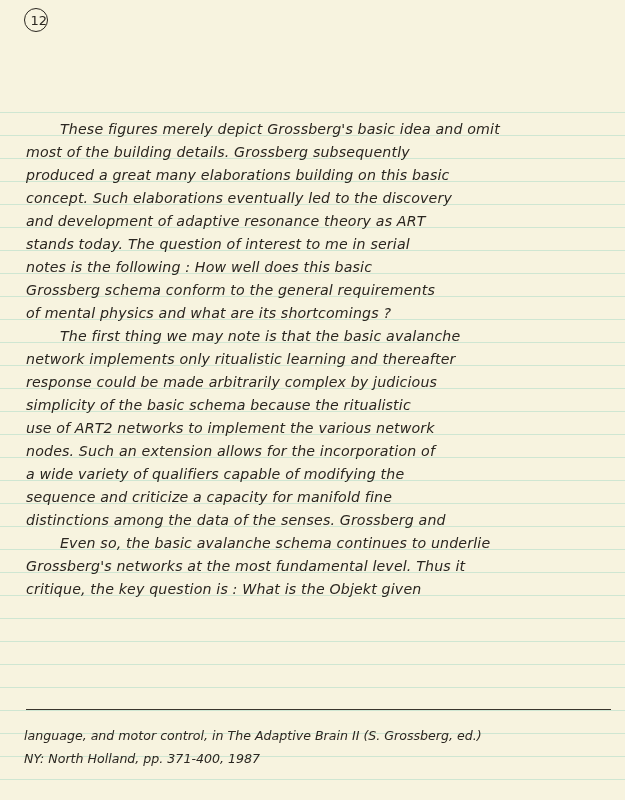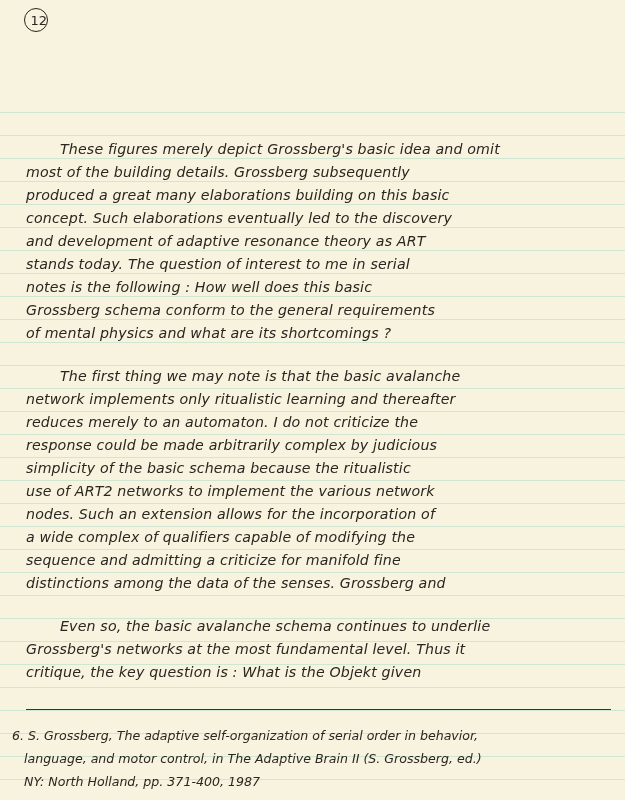--- a/index.html
+++ b/index.html
@@ -29,21 +29,21 @@
     font-family: "DejaVu Sans", sans-serif; font-size: 13px;
     display: flex; align-items: center; justify-content: flex-end;
     background: transparent;
   }
   .body-text {
     position: absolute; left: 26px; top: 118px; width: 570px;
     font-family: "DejaVu Sans", sans-serif; font-style: oblique;
     font-size: 14.2px; line-height: 23px; letter-spacing: 0.15px;
   }
   .line { display: block; white-space: nowrap; height: 23px; }
-  .indent { padding-left: 34px; margin-top: 20px; }
+  .indent { padding-left: 34px; }
   .hr-rule {
     position: absolute; left: 26px; top: 709px; width: 585px; height: 0;
     border-top: 1.6px solid #3a352c;
   }
   .footnote {
     position: absolute; left: 12px; top: 724px; width: 600px;
     font-family: "DejaVu Sans", sans-serif; font-style: oblique;
     font-size: 12.6px; line-height: 23px;
   }
   .fn-line { display: block; white-space: nowrap; }
@@ -63,34 +63,32 @@
     <span class="line">most of the building details. Grossberg subsequently</span>
     <span class="line">produced a great many elaborations building on this basic</span>
     <span class="line">concept. Such elaborations eventually led to the discovery</span>
     <span class="line">and development of adaptive resonance theory as ART</span>
     <span class="line">stands today. The question of interest to me in serial</span>
     <span class="line">notes is the following : How well does this basic</span>
     <span class="line">Grossberg schema conform to the general requirements</span>
     <span class="line">of mental physics and what are its shortcomings ?</span>
     <span class="line indent">The first thing we may note is that the basic avalanche</span>
     <span class="line">network implements only ritualistic learning and thereafter</span>
-    <span class="line">reduces merely to an automaton. I do not criticize the</span>
     <span class="line">response could be made arbitrarily complex by judicious</span>
     <span class="line">simplicity of the basic schema because the ritualistic</span>
     <span class="line">use of ART2 networks to implement the various network</span>
     <span class="line">nodes. Such an extension allows for the incorporation of</span>
-    <span class="line">a wide complex of qualifiers capable of modifying the</span>
-    <span class="line">sequence and admitting a criticize for manifold fine</span>
+    <span class="line">a wide variety of qualifiers capable of modifying the</span>
+    <span class="line">sequence and criticize a capacity for manifold fine</span>
     <span class="line">distinctions among the data of the senses. Grossberg and</span>
     <span class="line indent">Even so, the basic avalanche schema continues to underlie</span>
     <span class="line">Grossberg's networks at the most fundamental level. Thus it</span>
     <span class="line">critique, the key question is : What is the Objekt given</span>
   </div>
 
   <div class="hr-rule"></div>
 
   <div class="footnote">
-    <span class="fn-line">6. S. Grossberg, The adaptive self-organization of serial order in behavior,</span>
     <span class="fn-line fn-cont">language, and motor control, in The Adaptive Brain II (S. Grossberg, ed.)</span>
     <span class="fn-line fn-cont">NY: North Holland, pp. 371-400, 1987</span>
   </div>
 
 </div>
 
 </body></html>

